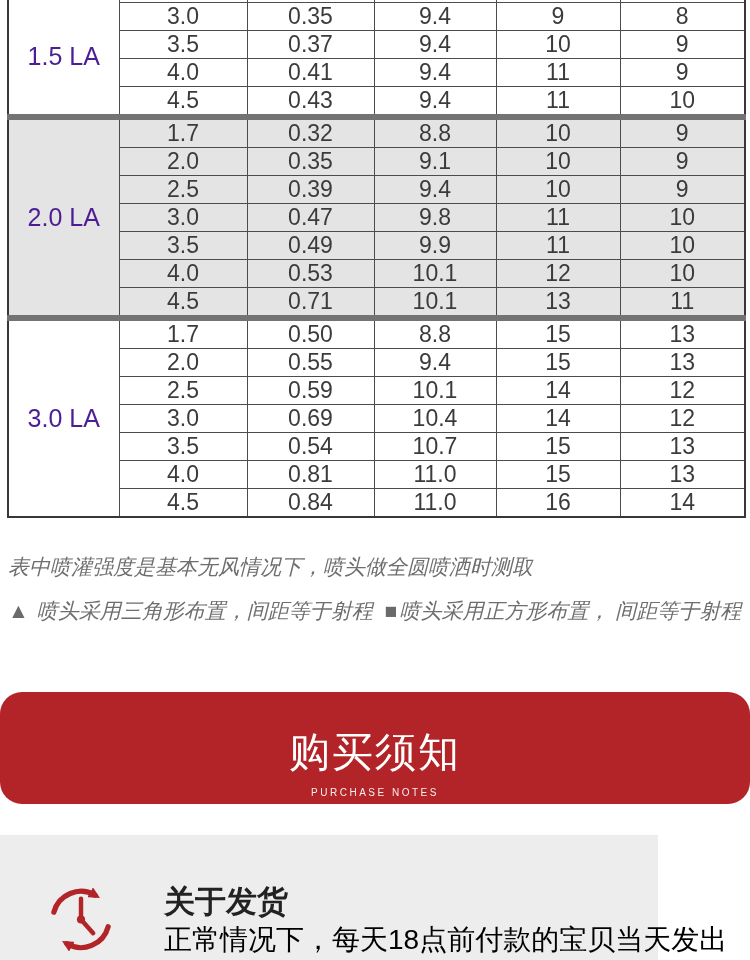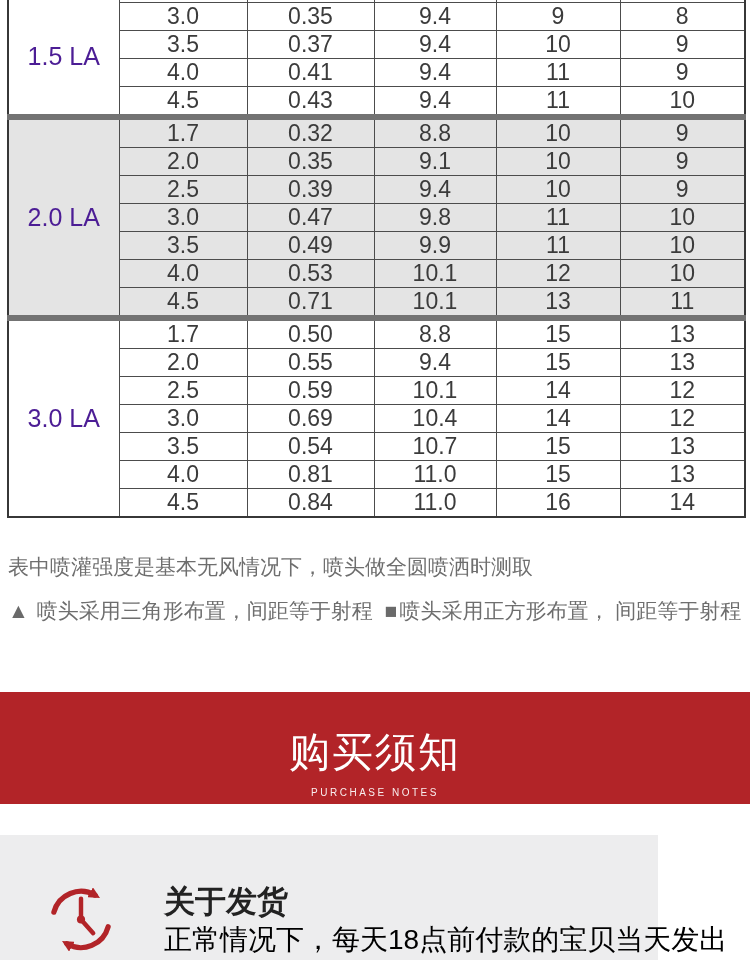--- a/index.html
+++ b/index.html
@@ -38,31 +38,33 @@
   table.spec td.label-cell { font-size: 25px; color: #4c1d95; }
 
   
   .notes { position: absolute; left: 8px; top: 552px; width: 740px; }
   .notes p {
     font-size: 21px;
     color: #6e6e6e;
     line-height: 30px;
     margin: 0 12px 14px 0;
     white-space: nowrap;
+    font-style: italic;
   }
   .notes .marker { color: #6a6a6a; margin-right: 8px; }
   .notes .marker.sq { margin-left: 12px; margin-right: 2px; }
 
   
   .banner {
     position: absolute;
     left: 0; top: 692px;
     width: 750px; height: 112px;
     background: #b22428;
     text-align: center;
+    border-radius: 22px;
   }
   .banner-title {
     padding-top: 37px;
     font-size: 41px;
     font-weight: 300;
     letter-spacing: 2px;
     color: #ffffff;
     line-height: 46px;
   }
   .banner-subtitle {

